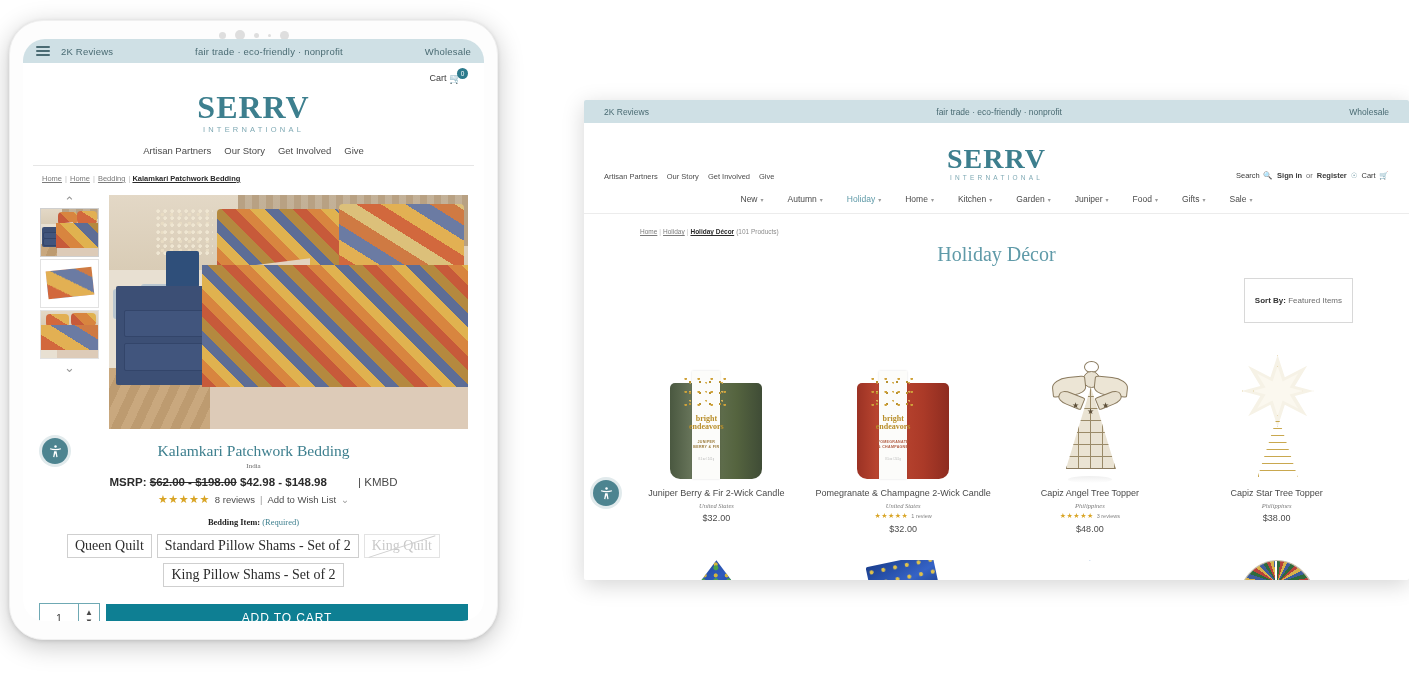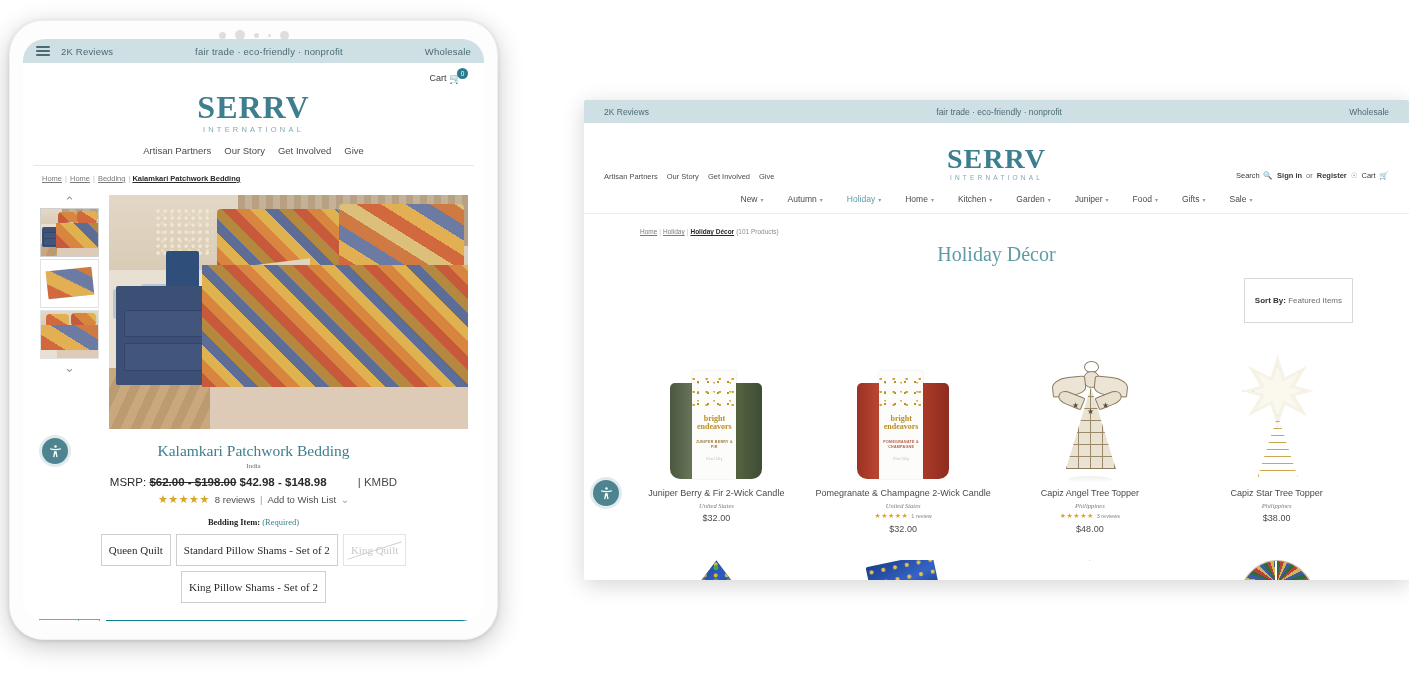--- a/index.html
+++ b/index.html
@@ -121,34 +121,34 @@
   .scene-folded{position:absolute;inset:0;background:#fff;}
   .scene-folded .fq{position:absolute;left:10%;top:20%;width:80%;height:60%;transform:rotate(-6deg);}
 
   
   .t-title{
     text-align:center;font-family:"Liberation Serif",serif;color:#3d7f8e;
     font-size:15.5px;margin-top:13px;
   }
   .t-origin{text-align:center;font-family:"Liberation Serif",serif;font-size:7px;color:#6d6d6d;margin-top:2px;}
   .t-price{text-align:center;font-size:11.5px;color:#2b2b2b;margin-top:6px;font-weight:bold;}
-  .t-price .msrp-lbl{font-weight:normal;margin-top:24px;}
+  .t-price .msrp-lbl{font-weight:bold;margin-top:24px;}
   .t-price .strike{text-decoration:line-through;}
   .t-price .sku{font-weight:normal;color:#4a4a4a;margin-left:28px;}
   .t-rating{display:flex;align-items:center;justify-content:center;gap:5px;font-size:9.5px;color:#4d4d4d;margin-top:5px;}
   .stars{color:#d9a526;letter-spacing:.5px;font-size:11px;}
   .pipe{color:#9d9d9d;}
   .wish{color:#4d4d4d;cursor:pointer;}
 
   .t-optlabel{text-align:center;font-size:8.5px;margin-top:11px;font-family:"Liberation Serif",serif;}
   .t-optlabel b{color:#222;}
   .t-optlabel .req{color:#3d7f8e;}
   .t-opts{display:flex;flex-wrap:wrap;justify-content:center;gap:5px;margin-top:7px;padding:0 26px;}
   .opt{
-    border:1px solid #cfcfcf;padding:9px 7px;font-size:11px;color:#2b2b2b;
+    border:1px solid #cfcfcf;padding:3px 7px;font-size:14px;color:#2b2b2b;
     font-family:"Liberation Serif",serif;cursor:pointer;background:#fff;white-space:nowrap;
   }
   .opt.disabled{color:#c9c9c9;border-color:#e3e3e3;position:relative;cursor:default;}
   .opt.disabled:after{
     content:"";position:absolute;left:2px;right:2px;top:50%;height:1px;background:#cfcfcf;
     transform:rotate(-18deg);
   }
   .t-buyrow{display:flex;align-items:center;gap:0;margin:16px 16px 0 16px;}
   .qty{
     width:38px;height:28px;border:1px solid #6fa9b4;display:flex;align-items:center;justify-content:center;
@@ -231,21 +231,21 @@
   .card-price{font-size:9px;color:#4a4a4a;margin-top:4px;}
   .row2{margin-top:12px;}
   .row2 .card-img{height:36px;align-items:flex-start;overflow:hidden;}
 
   
   .candle{position:relative;width:92px;height:104px;}
   .candle .glass{position:absolute;left:0;bottom:0;width:92px;height:96px;border-radius:5px 5px 10px 10px;}
   .candle.green .glass{background:linear-gradient(90deg,#4a5840,#6d7a5f 28%,#55643f 72%,#3f4c36);}
   .candle.red .glass{background:linear-gradient(90deg,#9b3224,#c14a33 28%,#ab3a28 72%,#8e2c20);}
   .candle .label{
-    position:absolute;left:22px;top:-4px;width:44px;height:108px;background:#fcfcfa;
+    position:absolute;left:22px;top:-4px;width:28px;height:108px;background:#fcfcfa;
     box-shadow:0 0 2px rgba(0,0,0,.12);display:flex;flex-direction:column;align-items:center;
     padding-top:4px;box-sizing:border-box;
   }
   .candle .flakes{
     width:46px;height:34px;
     background:
       radial-gradient(circle at 20% 30%, #cfa23a 1px, transparent 1.4px) 0 0/13px 13px,
       radial-gradient(circle at 70% 65%, #b8912f 1px, transparent 1.4px) 0 0/10px 11px,
       radial-gradient(circle at 45% 85%, #d7b257 .8px, transparent 1.2px) 0 0/16px 9px;
   }

